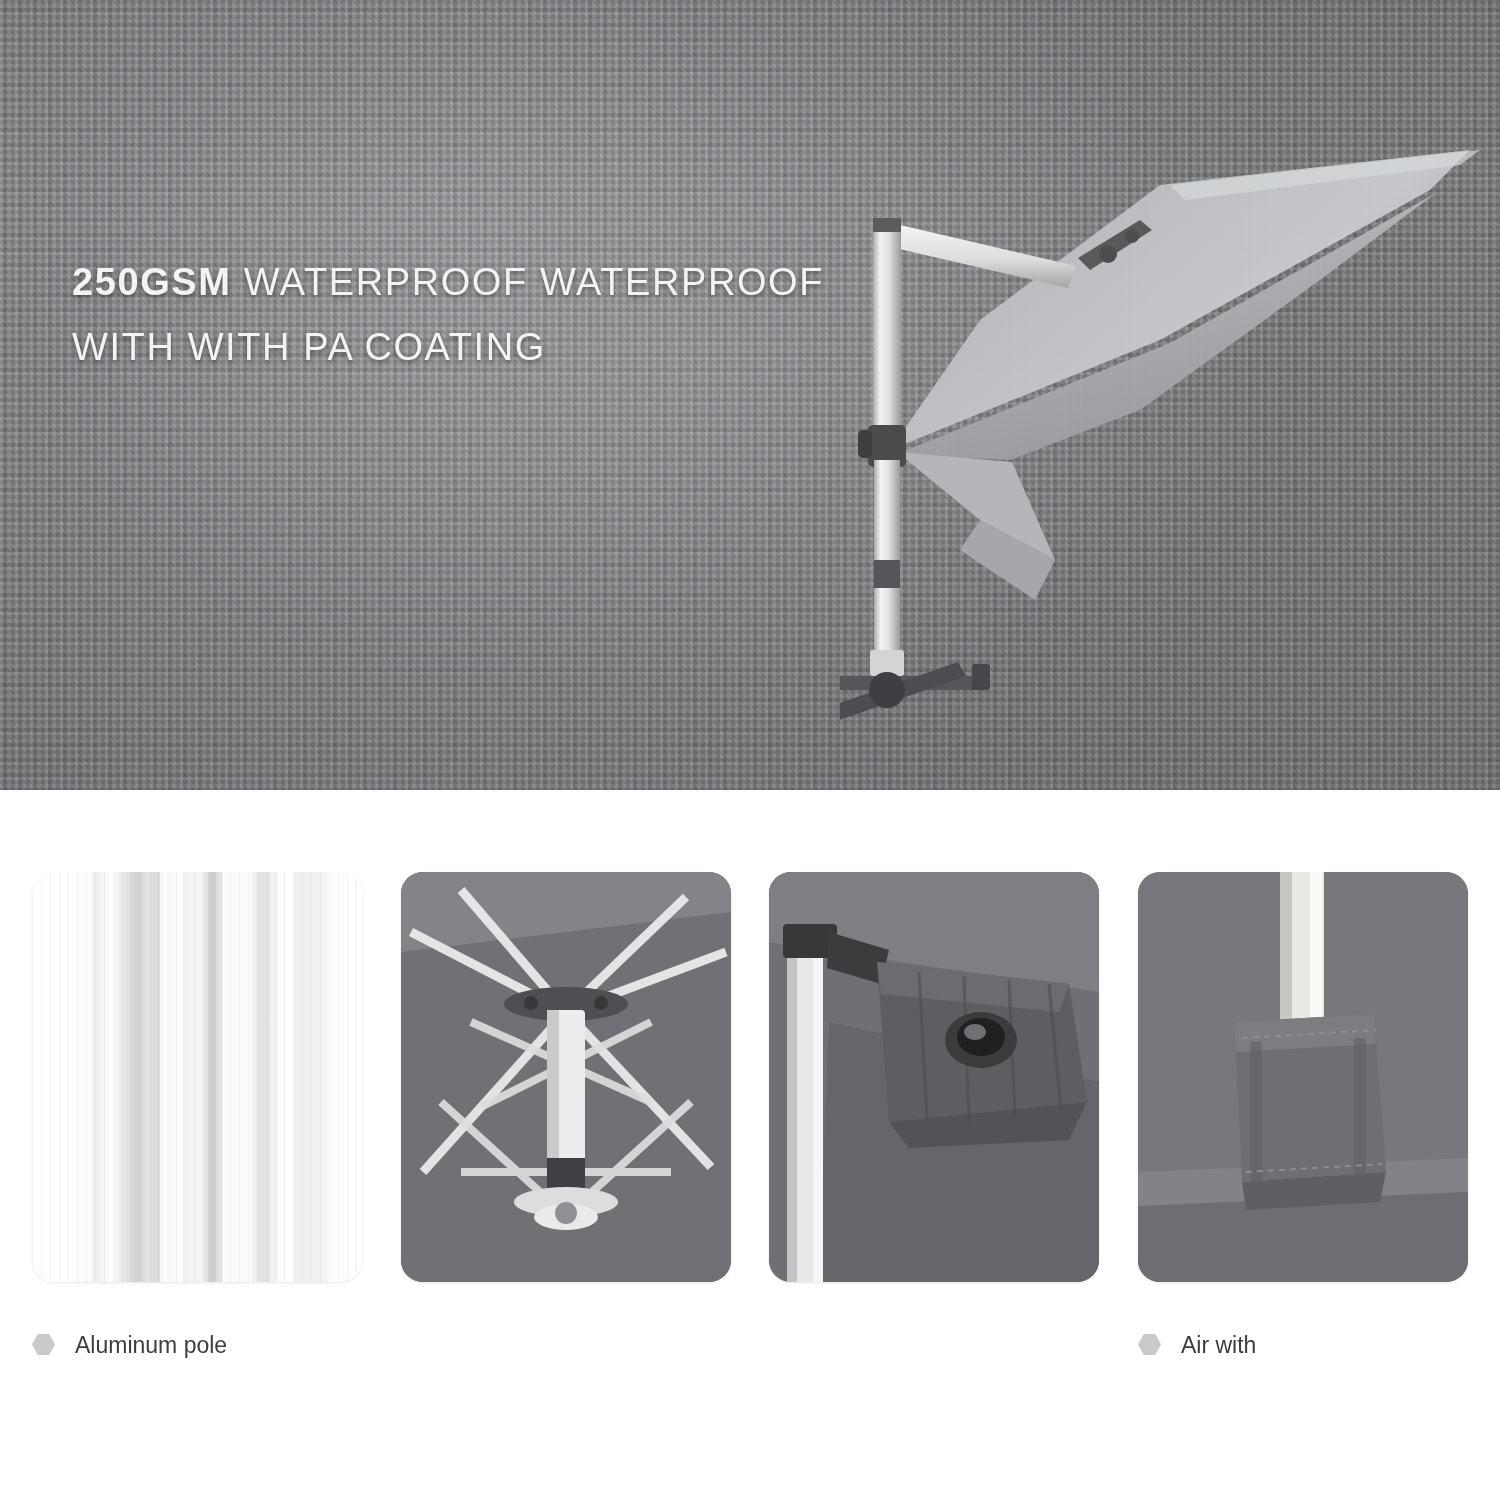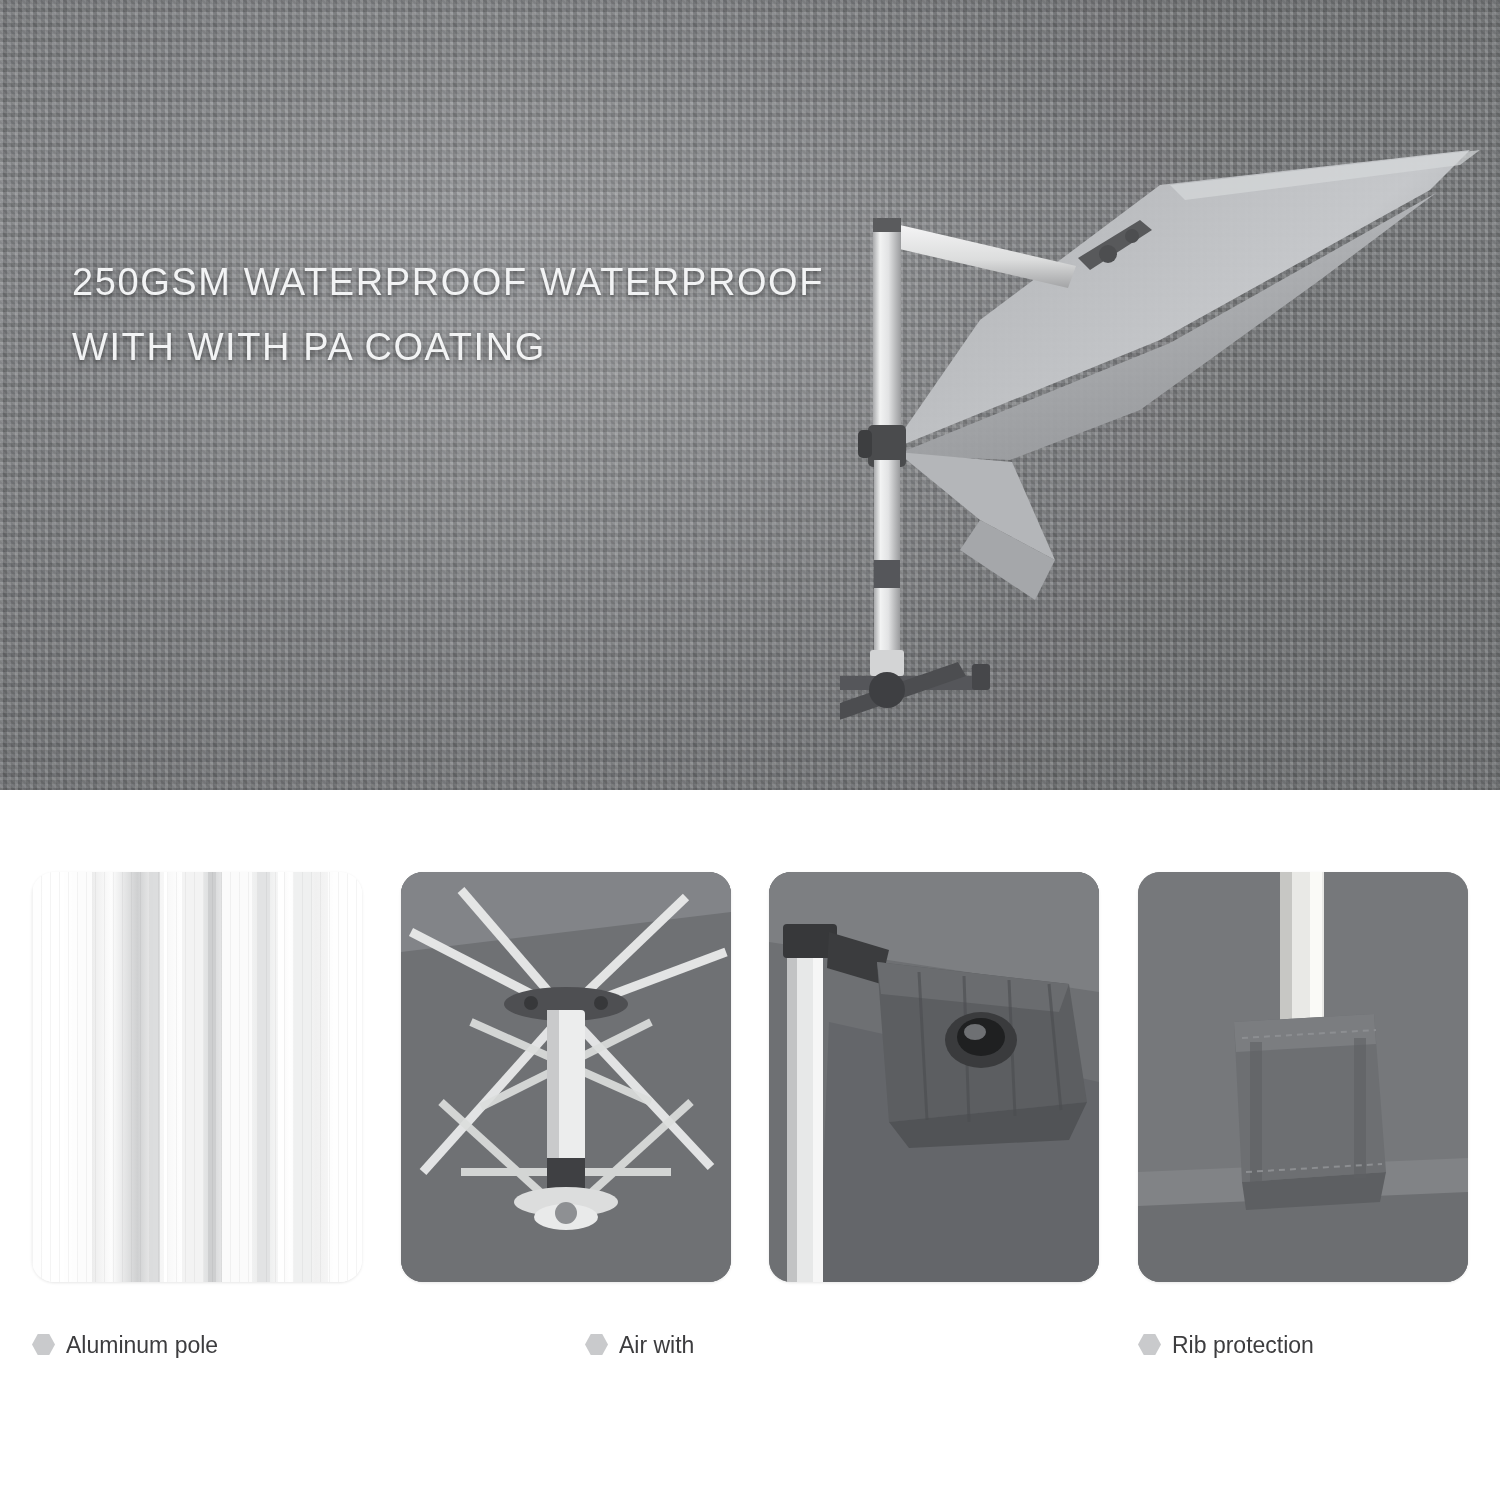--- a/index.html
+++ b/index.html
@@ -48,21 +48,21 @@
     top: 250px;
     color: #f2f3f4;
     font-size: 38px;
     letter-spacing: 1.6px;
     line-height: 1.72;
     text-shadow: 0 2px 5px rgba(0,0,0,0.42);
     font-weight: 400;
     max-width: 840px;
   }
   .hero-headline .bold {
-    font-weight: 400;
+    font-weight: 700;
   }
 
   
   .umbrella {
     position: absolute;
     left: 840px;
     top: 130px;
     width: 660px;
     height: 620px;
   }
@@ -139,21 +139,21 @@
     width: 1500px;
     display: flex;
     padding: 0 32px;
     box-sizing: border-box;
     justify-content: space-between;
   }
   .caption {
     width: 330px;
     display: flex;
     align-items: flex-start;
-    gap: 11px;
+    gap: 20px;
   }
   .hex {
     flex: 0 0 auto;
     width: 23px;
     height: 21px;
     margin-top: 4px;
     background: #c9cacc;
     clip-path: polygon(25% 0%, 75% 0%, 100% 50%, 75% 100%, 25% 100%, 0% 50%);
   }
   .caption-text {
@@ -358,19 +358,15 @@
 
   <div class="captions">
     <div class="caption">
       <span class="hex"></span>
       <span class="caption-text">Aluminum pole</span>
     </div>
     <div class="caption">
       <span class="hex"></span>
       <span class="caption-text">Air with</span>
     </div>
-    <div class="caption">
-      <span class="hex"></span>
-      <span class="caption-text">Rib protection</span>
-    </div>
   </div>
 
 </section>
 
 </body></html>

